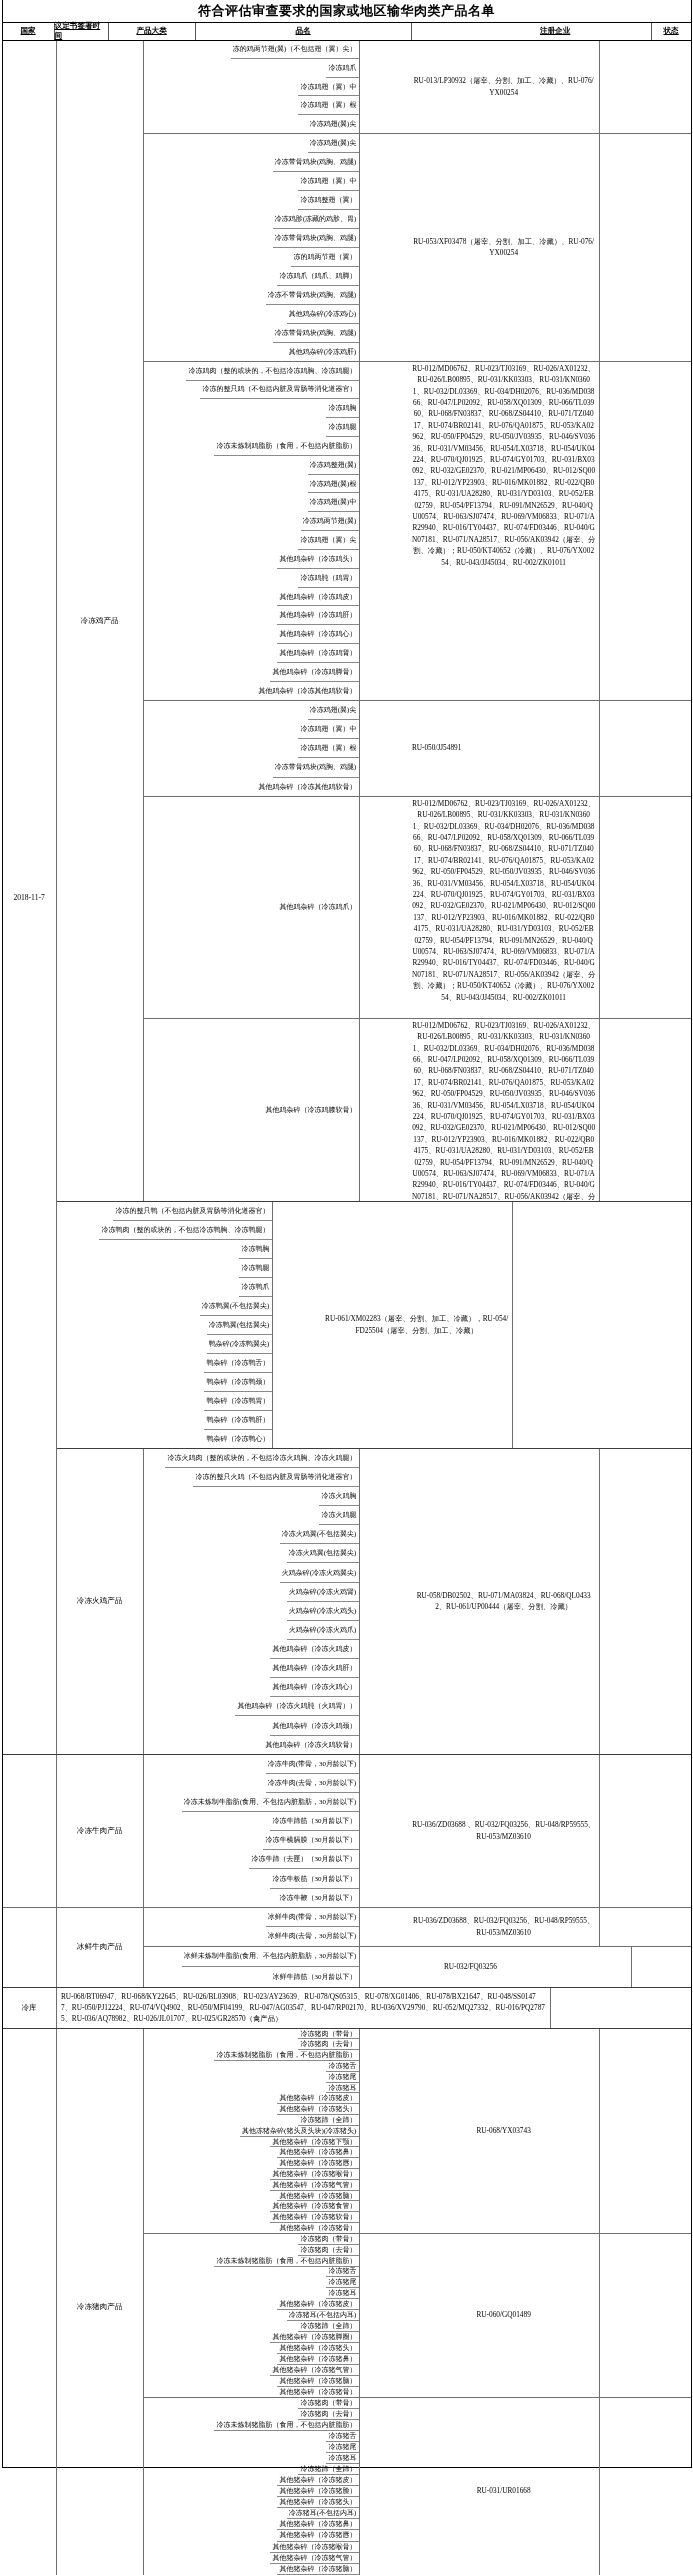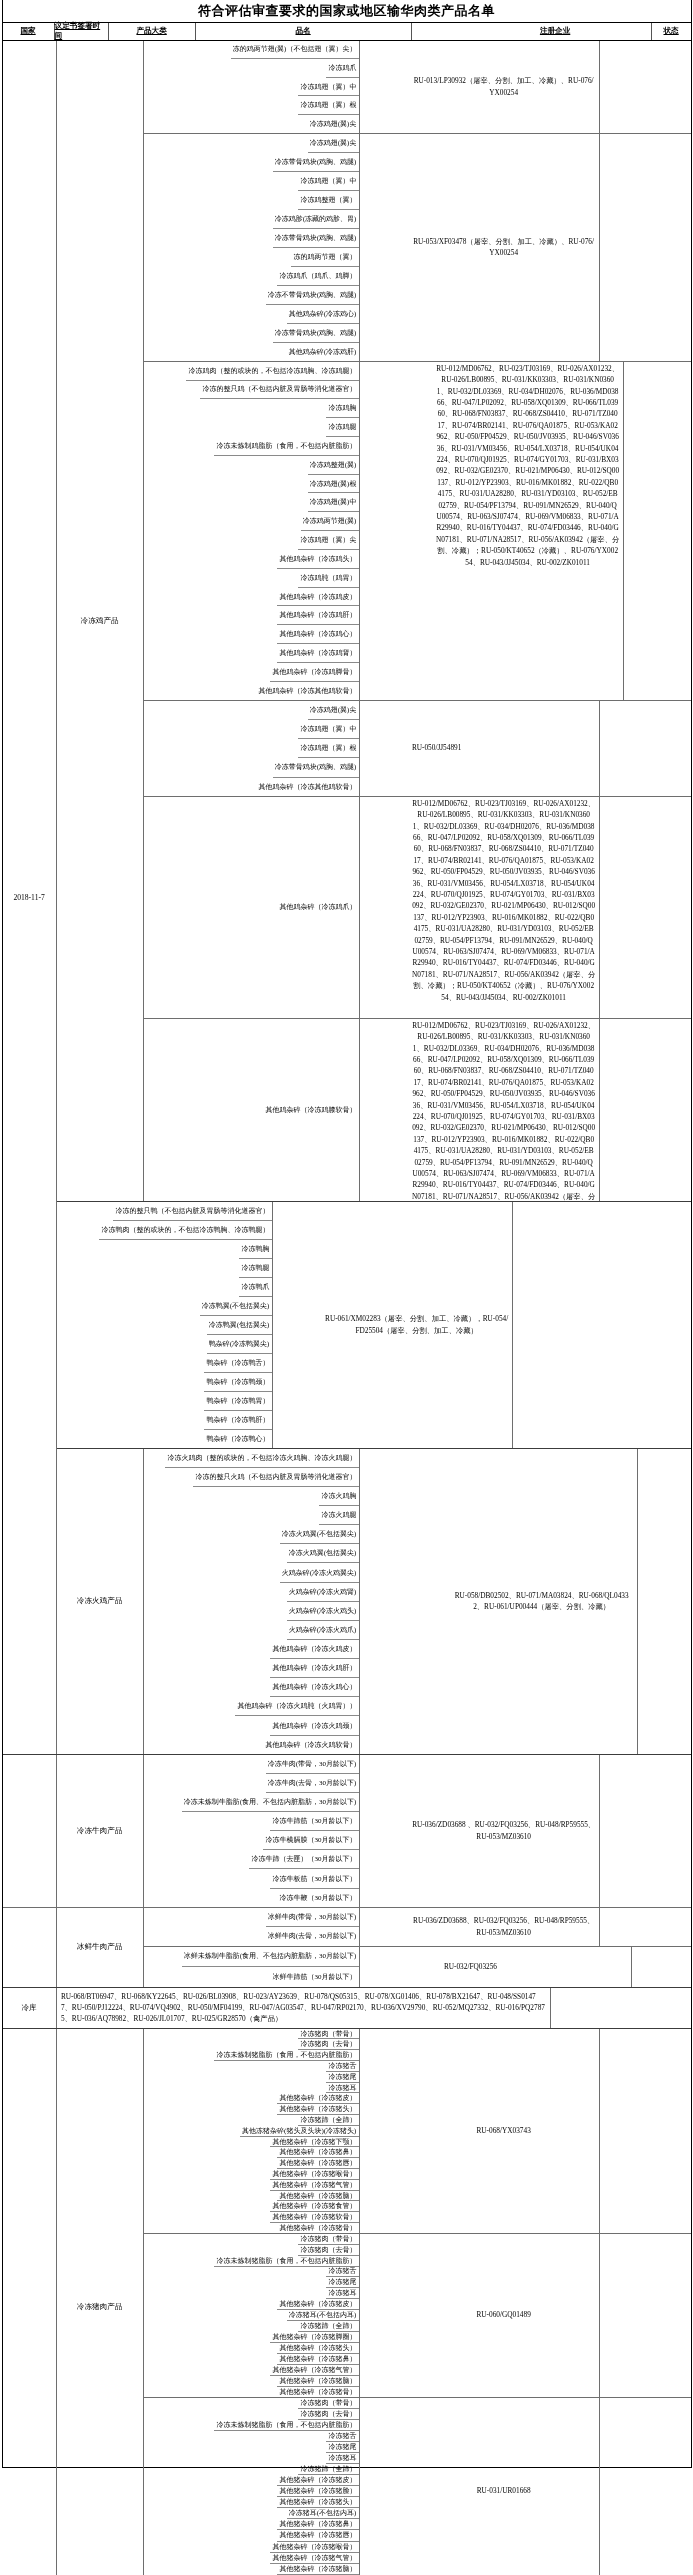--- a/index.html
+++ b/index.html
@@ -92,21 +92,21 @@
                     <div class="nm">冻的鸡两节翅（翼）</div>
                     <div class="nm">冷冻鸡爪（鸡爪、鸡脚）</div>
                     <div class="nm">冷冻不带骨鸡块(鸡胸、鸡腿)</div>
                     <div class="nm">其他鸡杂碎(冷冻鸡心)</div>
                     <div class="nm">冷冻带骨鸡块(鸡胸、鸡腿)</div>
                     <div class="nm">其他鸡杂碎(冷冻鸡肝)</div>
                   </div>
                   <div class="reg w-reg vline cell">RU-053/XF03478（屠宰、分割、加工、冷藏）、RU-076/YX00254</div>
                   <div class="status-cell w-status cell"></div>
                 </div>
-                <div class="grp" style="height: 339px; flex: 0 0 339px; gap: 24px;">
+                <div class="grp" style="height: 339px; flex: 0 0 339px;">
                   <div class="names w-name vline cell">
                     <div class="nm">冷冻鸡肉（整的或块的，不包括冷冻鸡胸、冷冻鸡腿）</div>
                     <div class="nm">冷冻的整只鸡（不包括内脏及胃肠等消化道器官）</div>
                     <div class="nm">冷冻鸡胸</div>
                     <div class="nm">冷冻鸡腿</div>
                     <div class="nm">冷冻未炼制鸡脂肪（食用，不包括内脏脂肪）</div>
                     <div class="nm">冷冻鸡整翅(翼)</div>
                     <div class="nm">冷冻鸡翅(翼)根</div>
                     <div class="nm">冷冻鸡翅(翼)中</div>
                     <div class="nm">冷冻鸡两节翅(翼)</div>
@@ -169,21 +169,21 @@
                     <div class="nm">鸭杂碎（冷冻鸭心）</div>
                   </div>
                   <div class="reg w-reg vline cell">RU-061/XM02283（屠宰、分割、加工、冷藏），RU-054/FD25504（屠宰、分割、加工、冷藏）</div>
                   <div class="status-cell w-status cell"></div>
                 </div>
               </div>
             </div>
             <div class="section thick-top">
               <div class="cell w-cat vline cat-cell">冷冻火鸡产品</div>
               <div class="groups">
-                <div class="grp" style="height: 305px; flex: 0 0 305px; gap: 38px;">
+                <div class="grp" style="height: 305px; flex: 0 0 305px;">
                   <div class="names w-name vline cell">
                     <div class="nm">冷冻火鸡肉（整的或块的，不包括冷冻火鸡胸、冷冻火鸡腿）</div>
                     <div class="nm">冷冻的整只火鸡（不包括内脏及胃肠等消化道器官）</div>
                     <div class="nm">冷冻火鸡胸</div>
                     <div class="nm">冷冻火鸡腿</div>
                     <div class="nm">冷冻火鸡翼(不包括翼尖)</div>
                     <div class="nm">冷冻火鸡翼(包括翼尖)</div>
                     <div class="nm">火鸡杂碎(冷冻火鸡翼尖)</div>
                     <div class="nm">火鸡杂碎(冷冻火鸡肾)</div>
                     <div class="nm">火鸡杂碎(冷冻火鸡头)</div>

